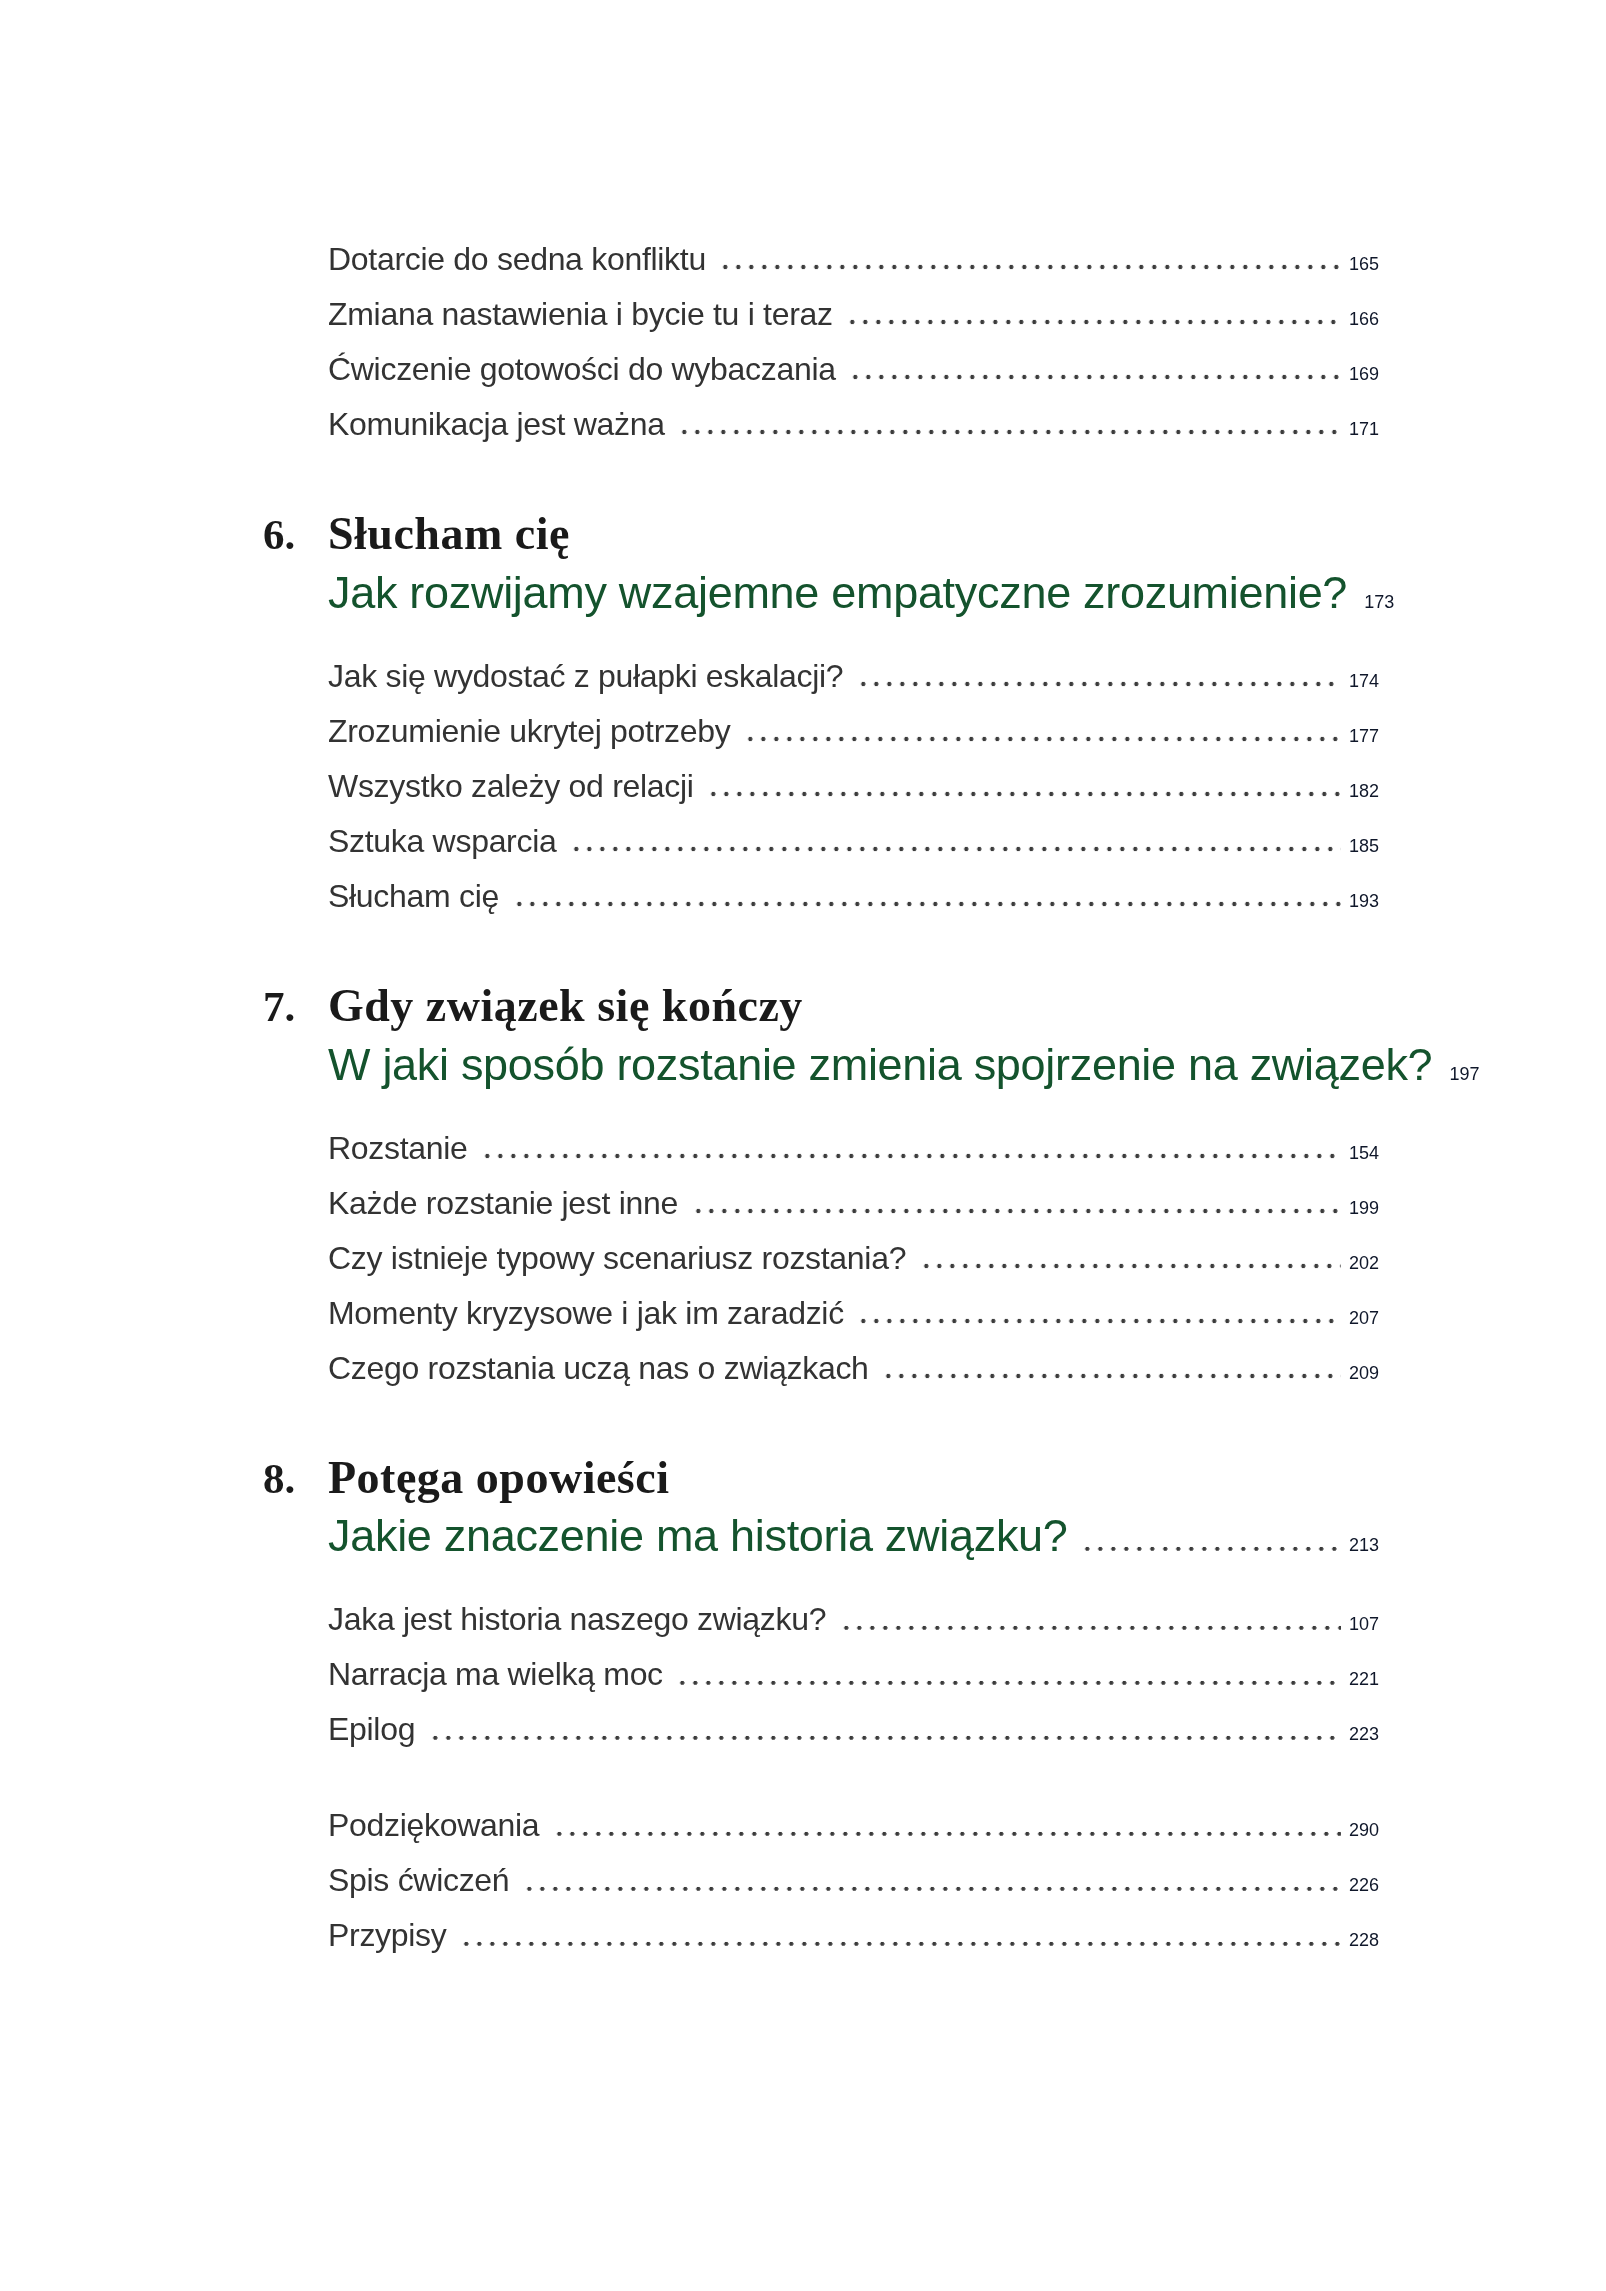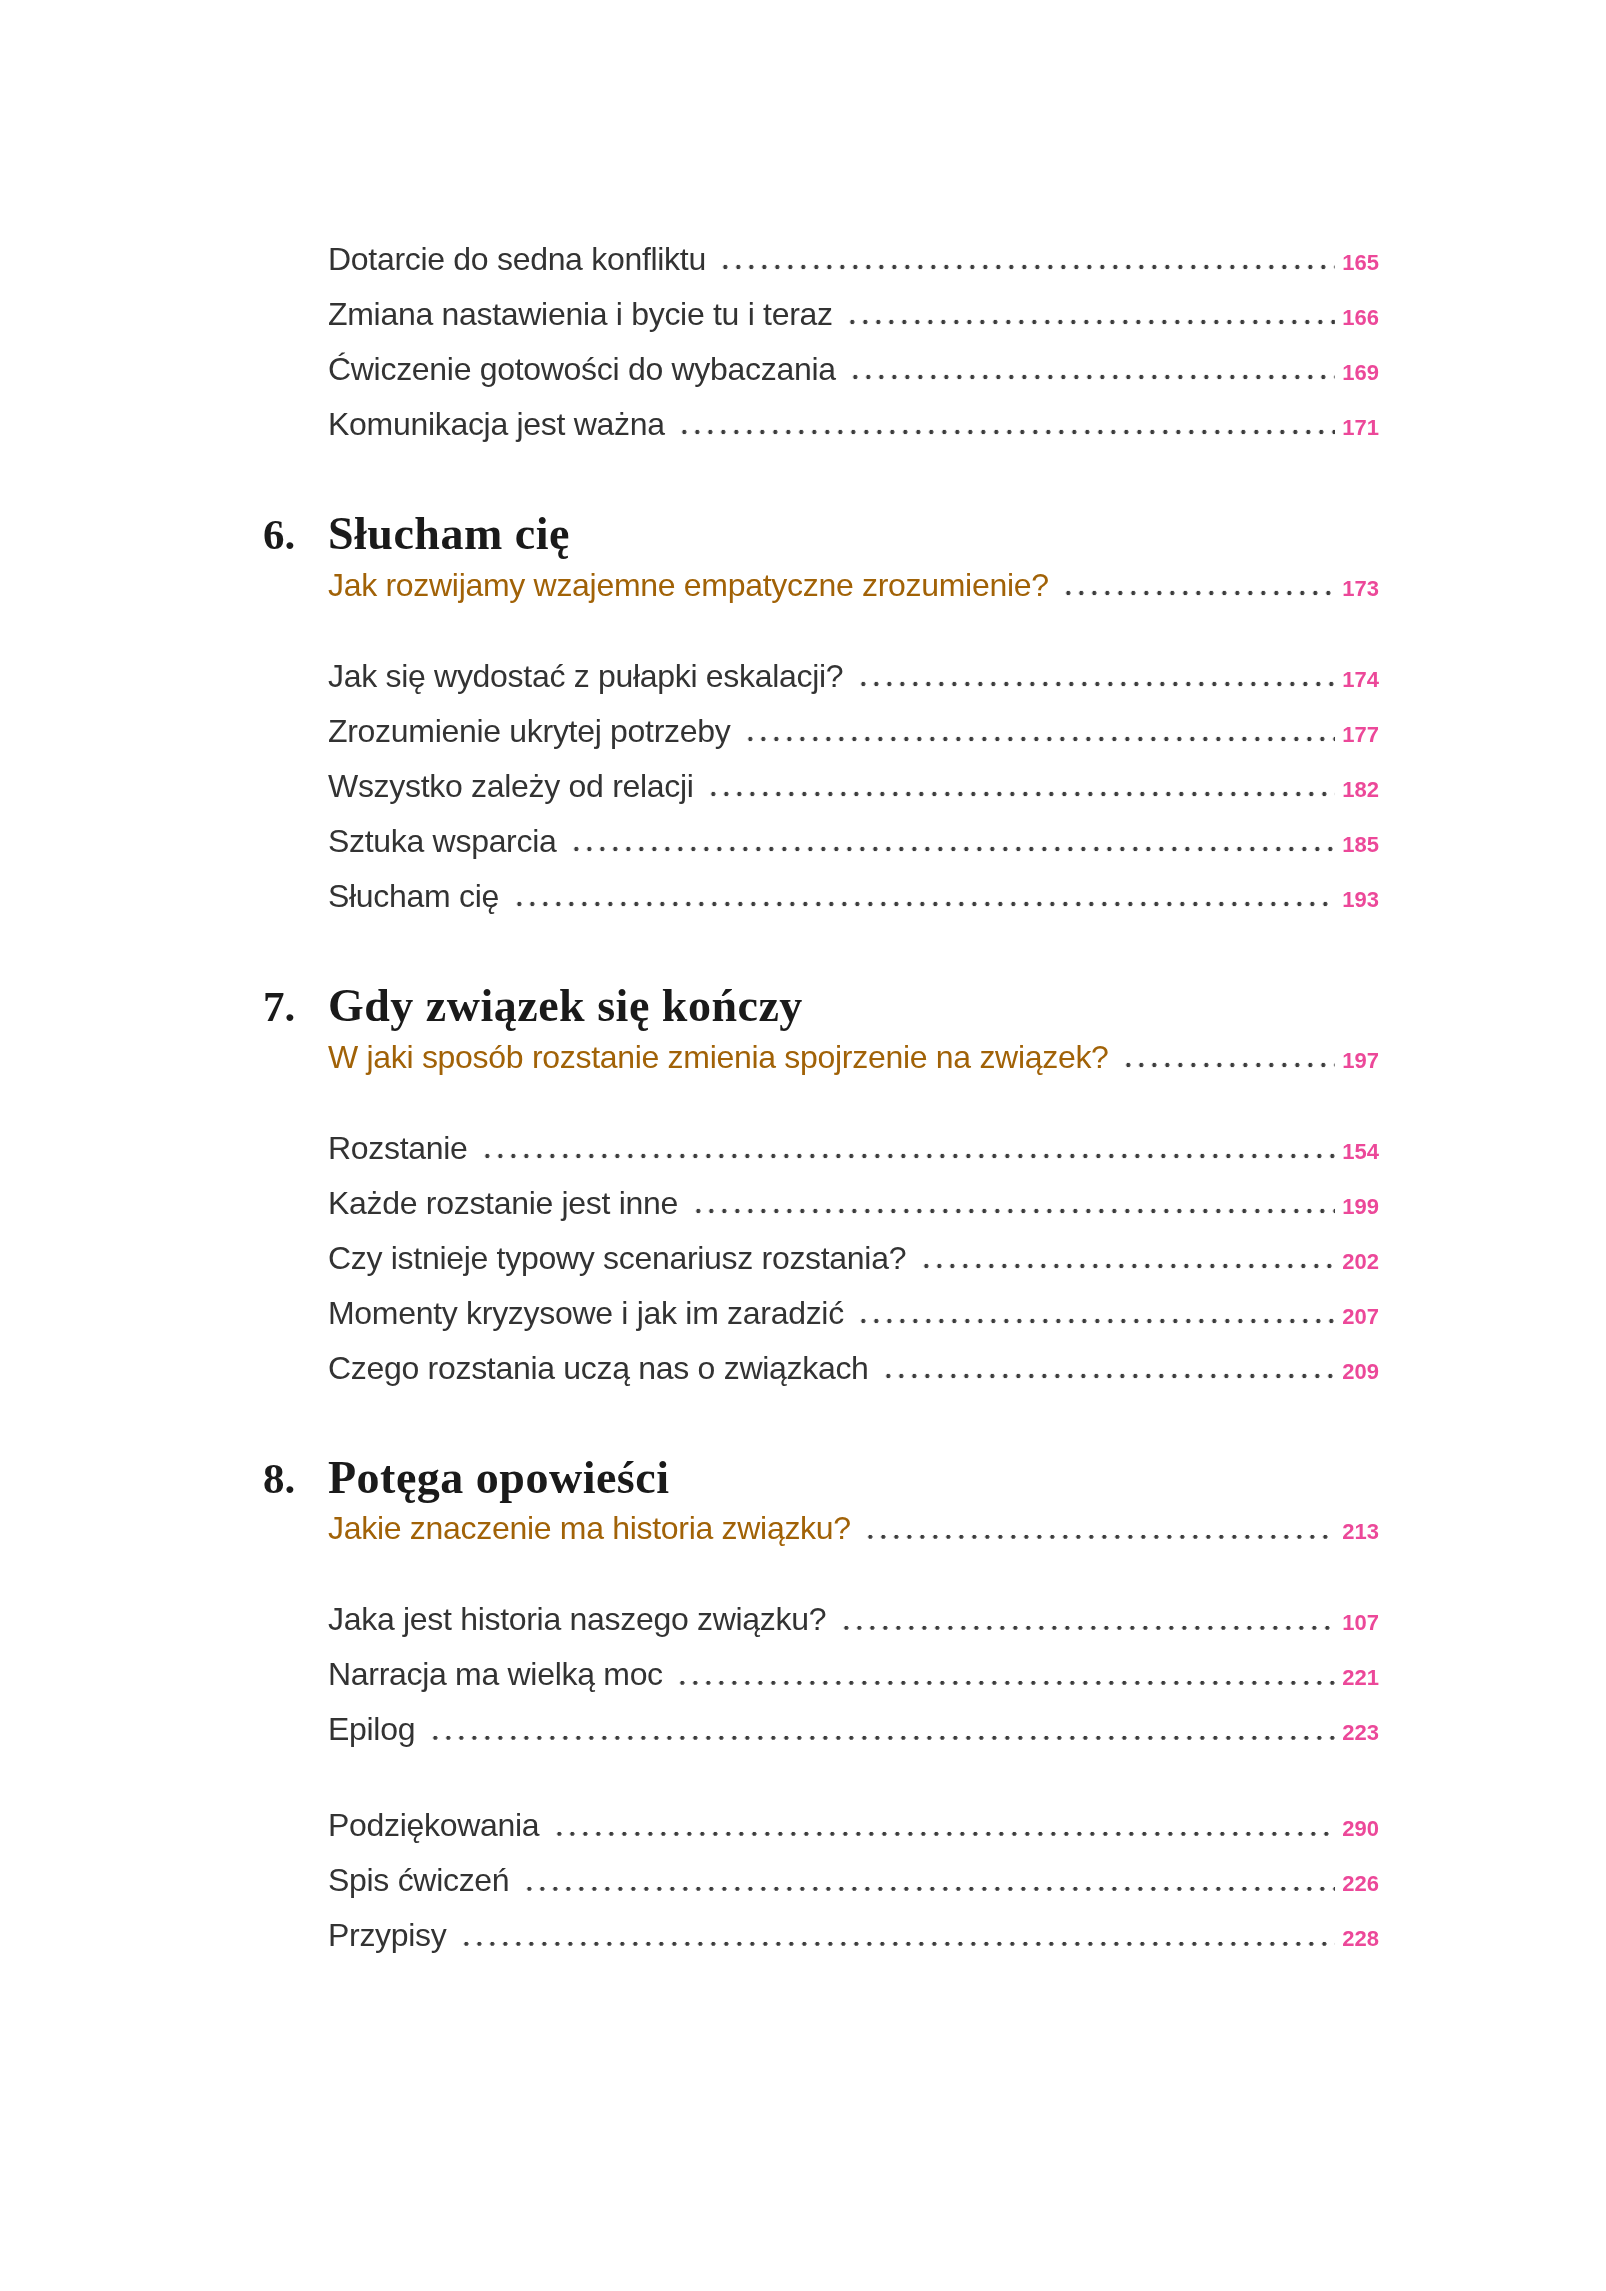--- a/index.html
+++ b/index.html
@@ -42,23 +42,23 @@
   .dot-leader {
     flex: 1;
     height: 6.7px;
     margin: 0 7.6px 0 9.5px;
     background-image: radial-gradient(circle, #3b3b3b 1.9px, rgba(0,0,0,0) 2.3px);
     background-size: 13px 5.7px;
     background-repeat: repeat-x;
     background-position: 3.8px 100%;
   }
   .page-num {
-    font-size: 22px;
-    font-weight: 700;
-    color: #ec4899;
+    font-size: 18px;
+    font-weight: 400;
+    color: #0f172a;
     white-space: nowrap;
   }
   .chapter {
     margin-left: 263px;
     margin-right: 227px;
     margin-top: 44px;
   }
   .chapter-heading {
     display: flex;
     align-items: baseline;
@@ -81,24 +81,24 @@
     color: #1a1a1a;
   }
   .subtitle-row {
     margin-left: 65px;
     margin-top: 3.8px;
     display: flex;
     align-items: baseline;
     height: 55px;
   }
   .subtitle-label {
-    font-size: 32px;
+    font-size: 45px;
     font-weight: 300;
     letter-spacing: -0.3px;
-    color: #a16207;
+    color: #14532d;
     white-space: nowrap;
   }
   .chapter-entries {
     margin-left: 65px;
     margin-top: 36px;
   }
   .end-block {
     margin-top: 41px;
   }
 </style>

